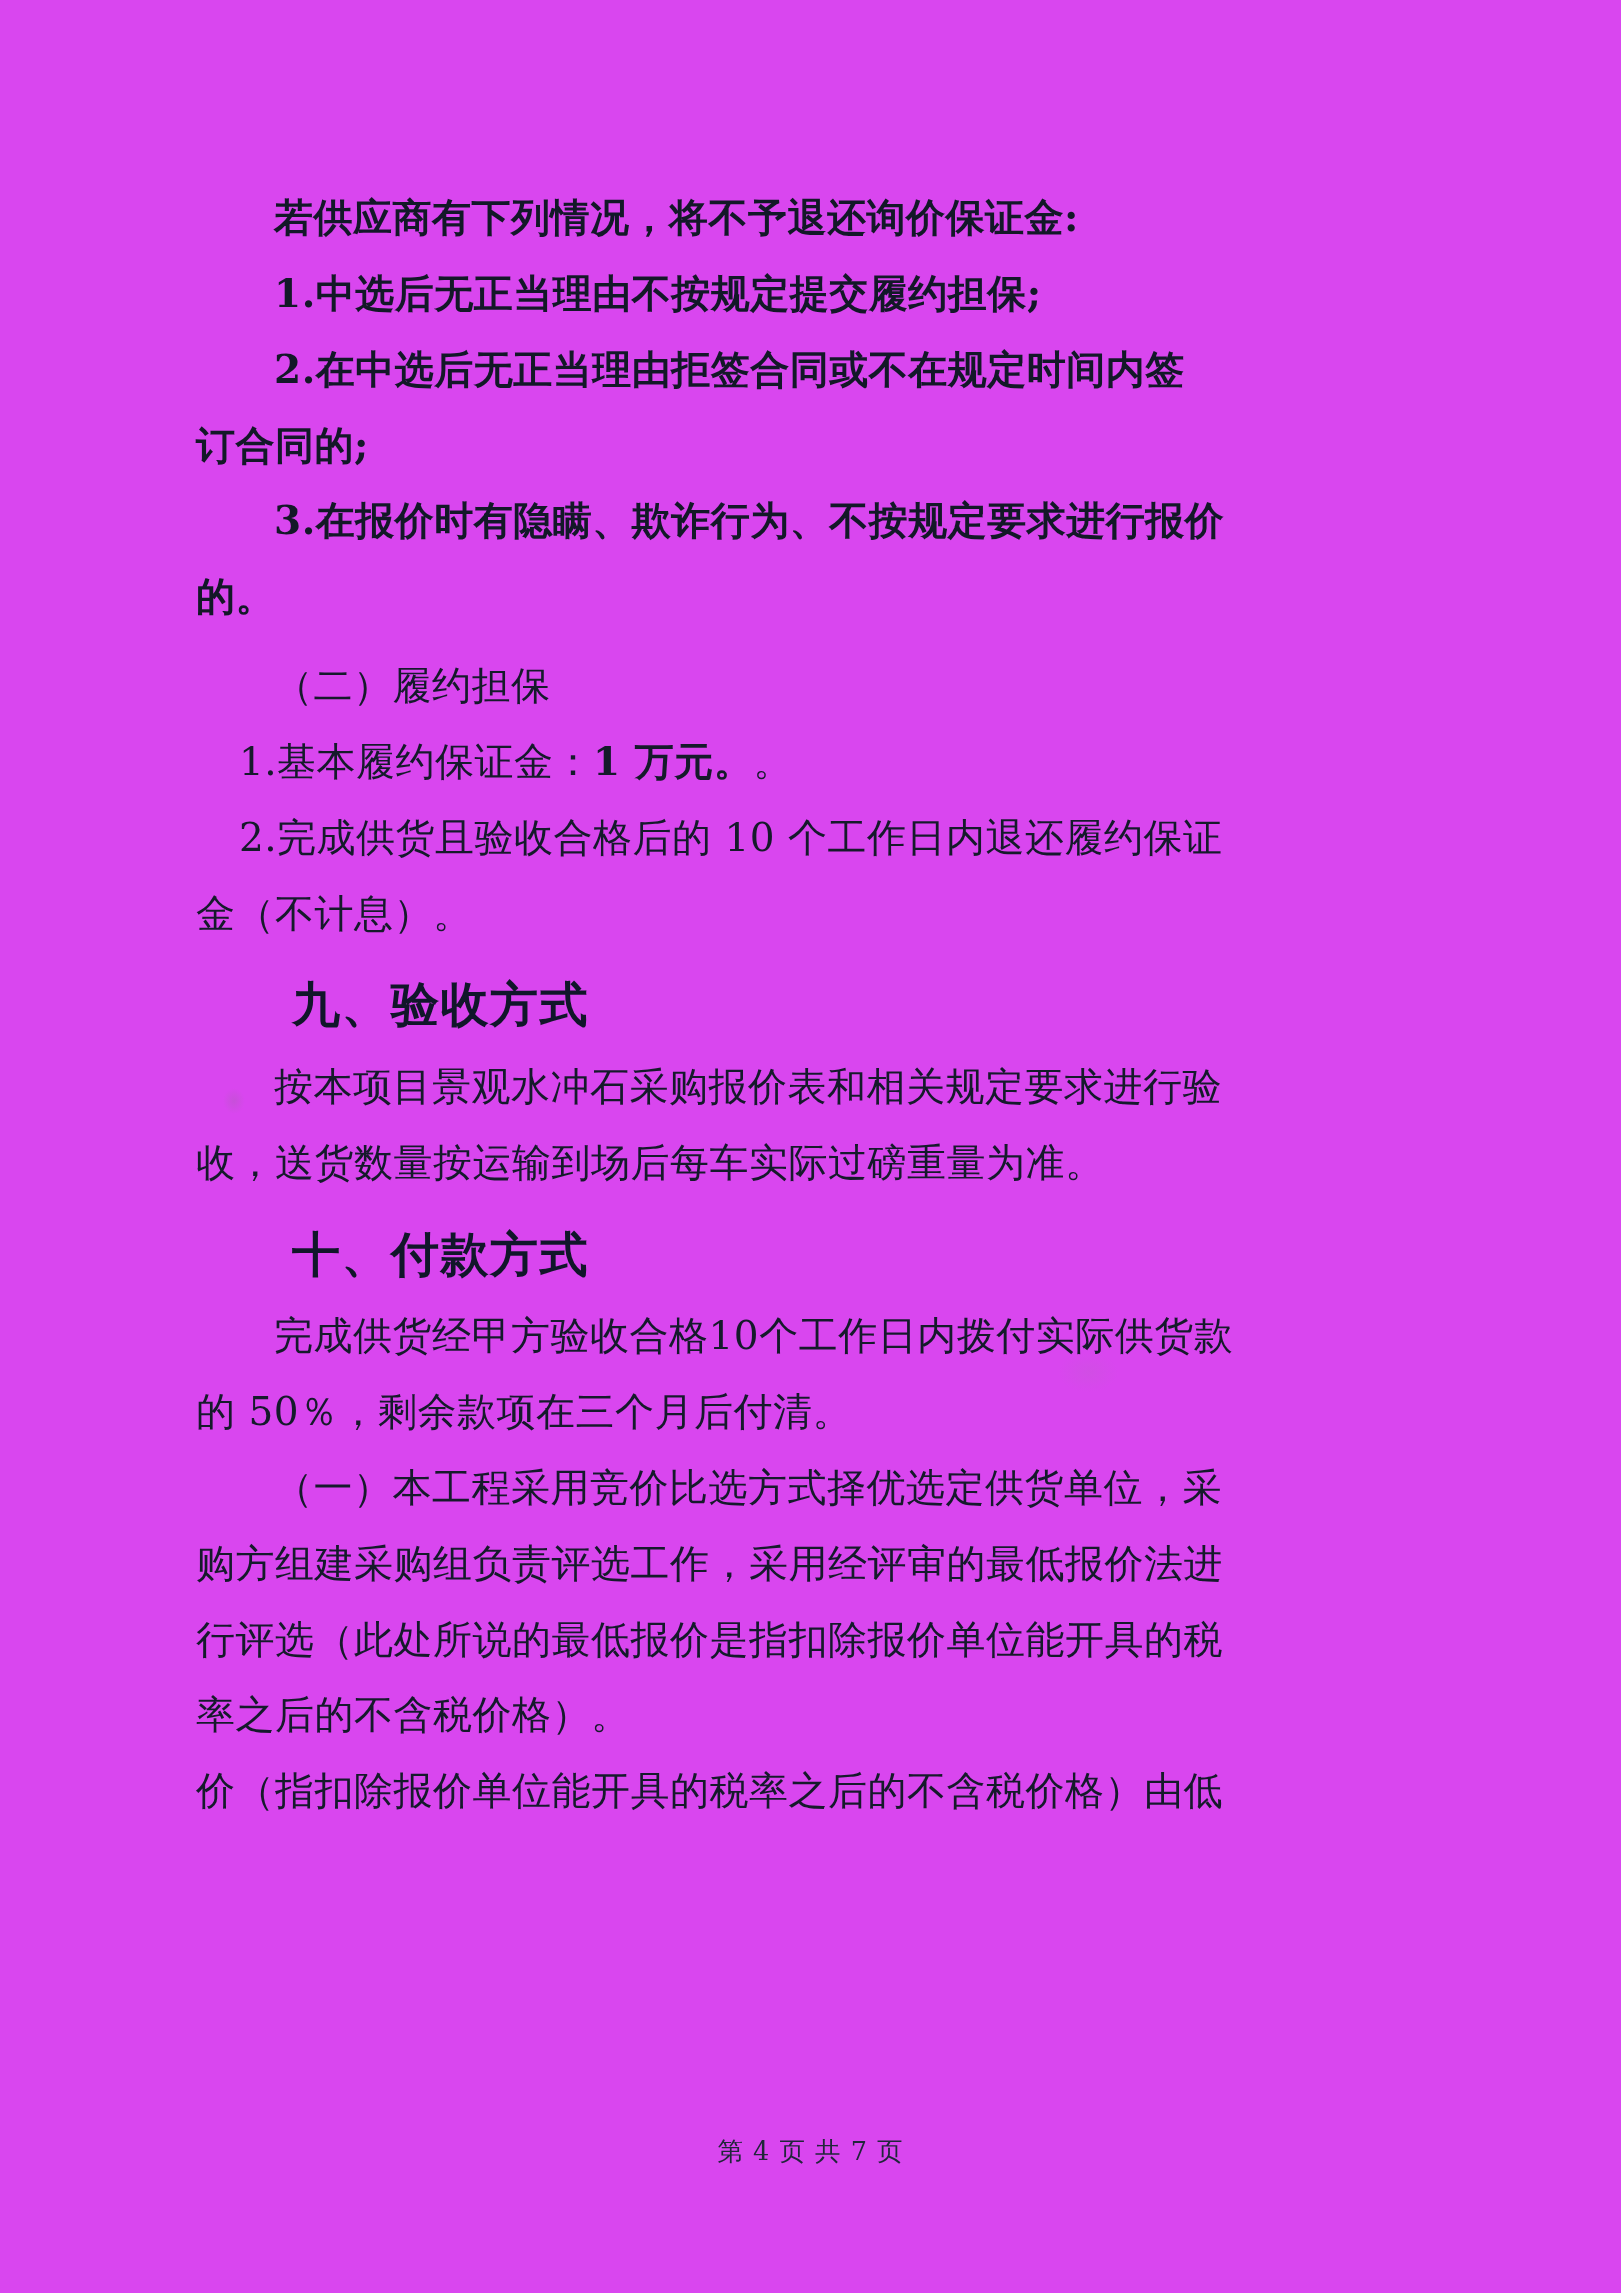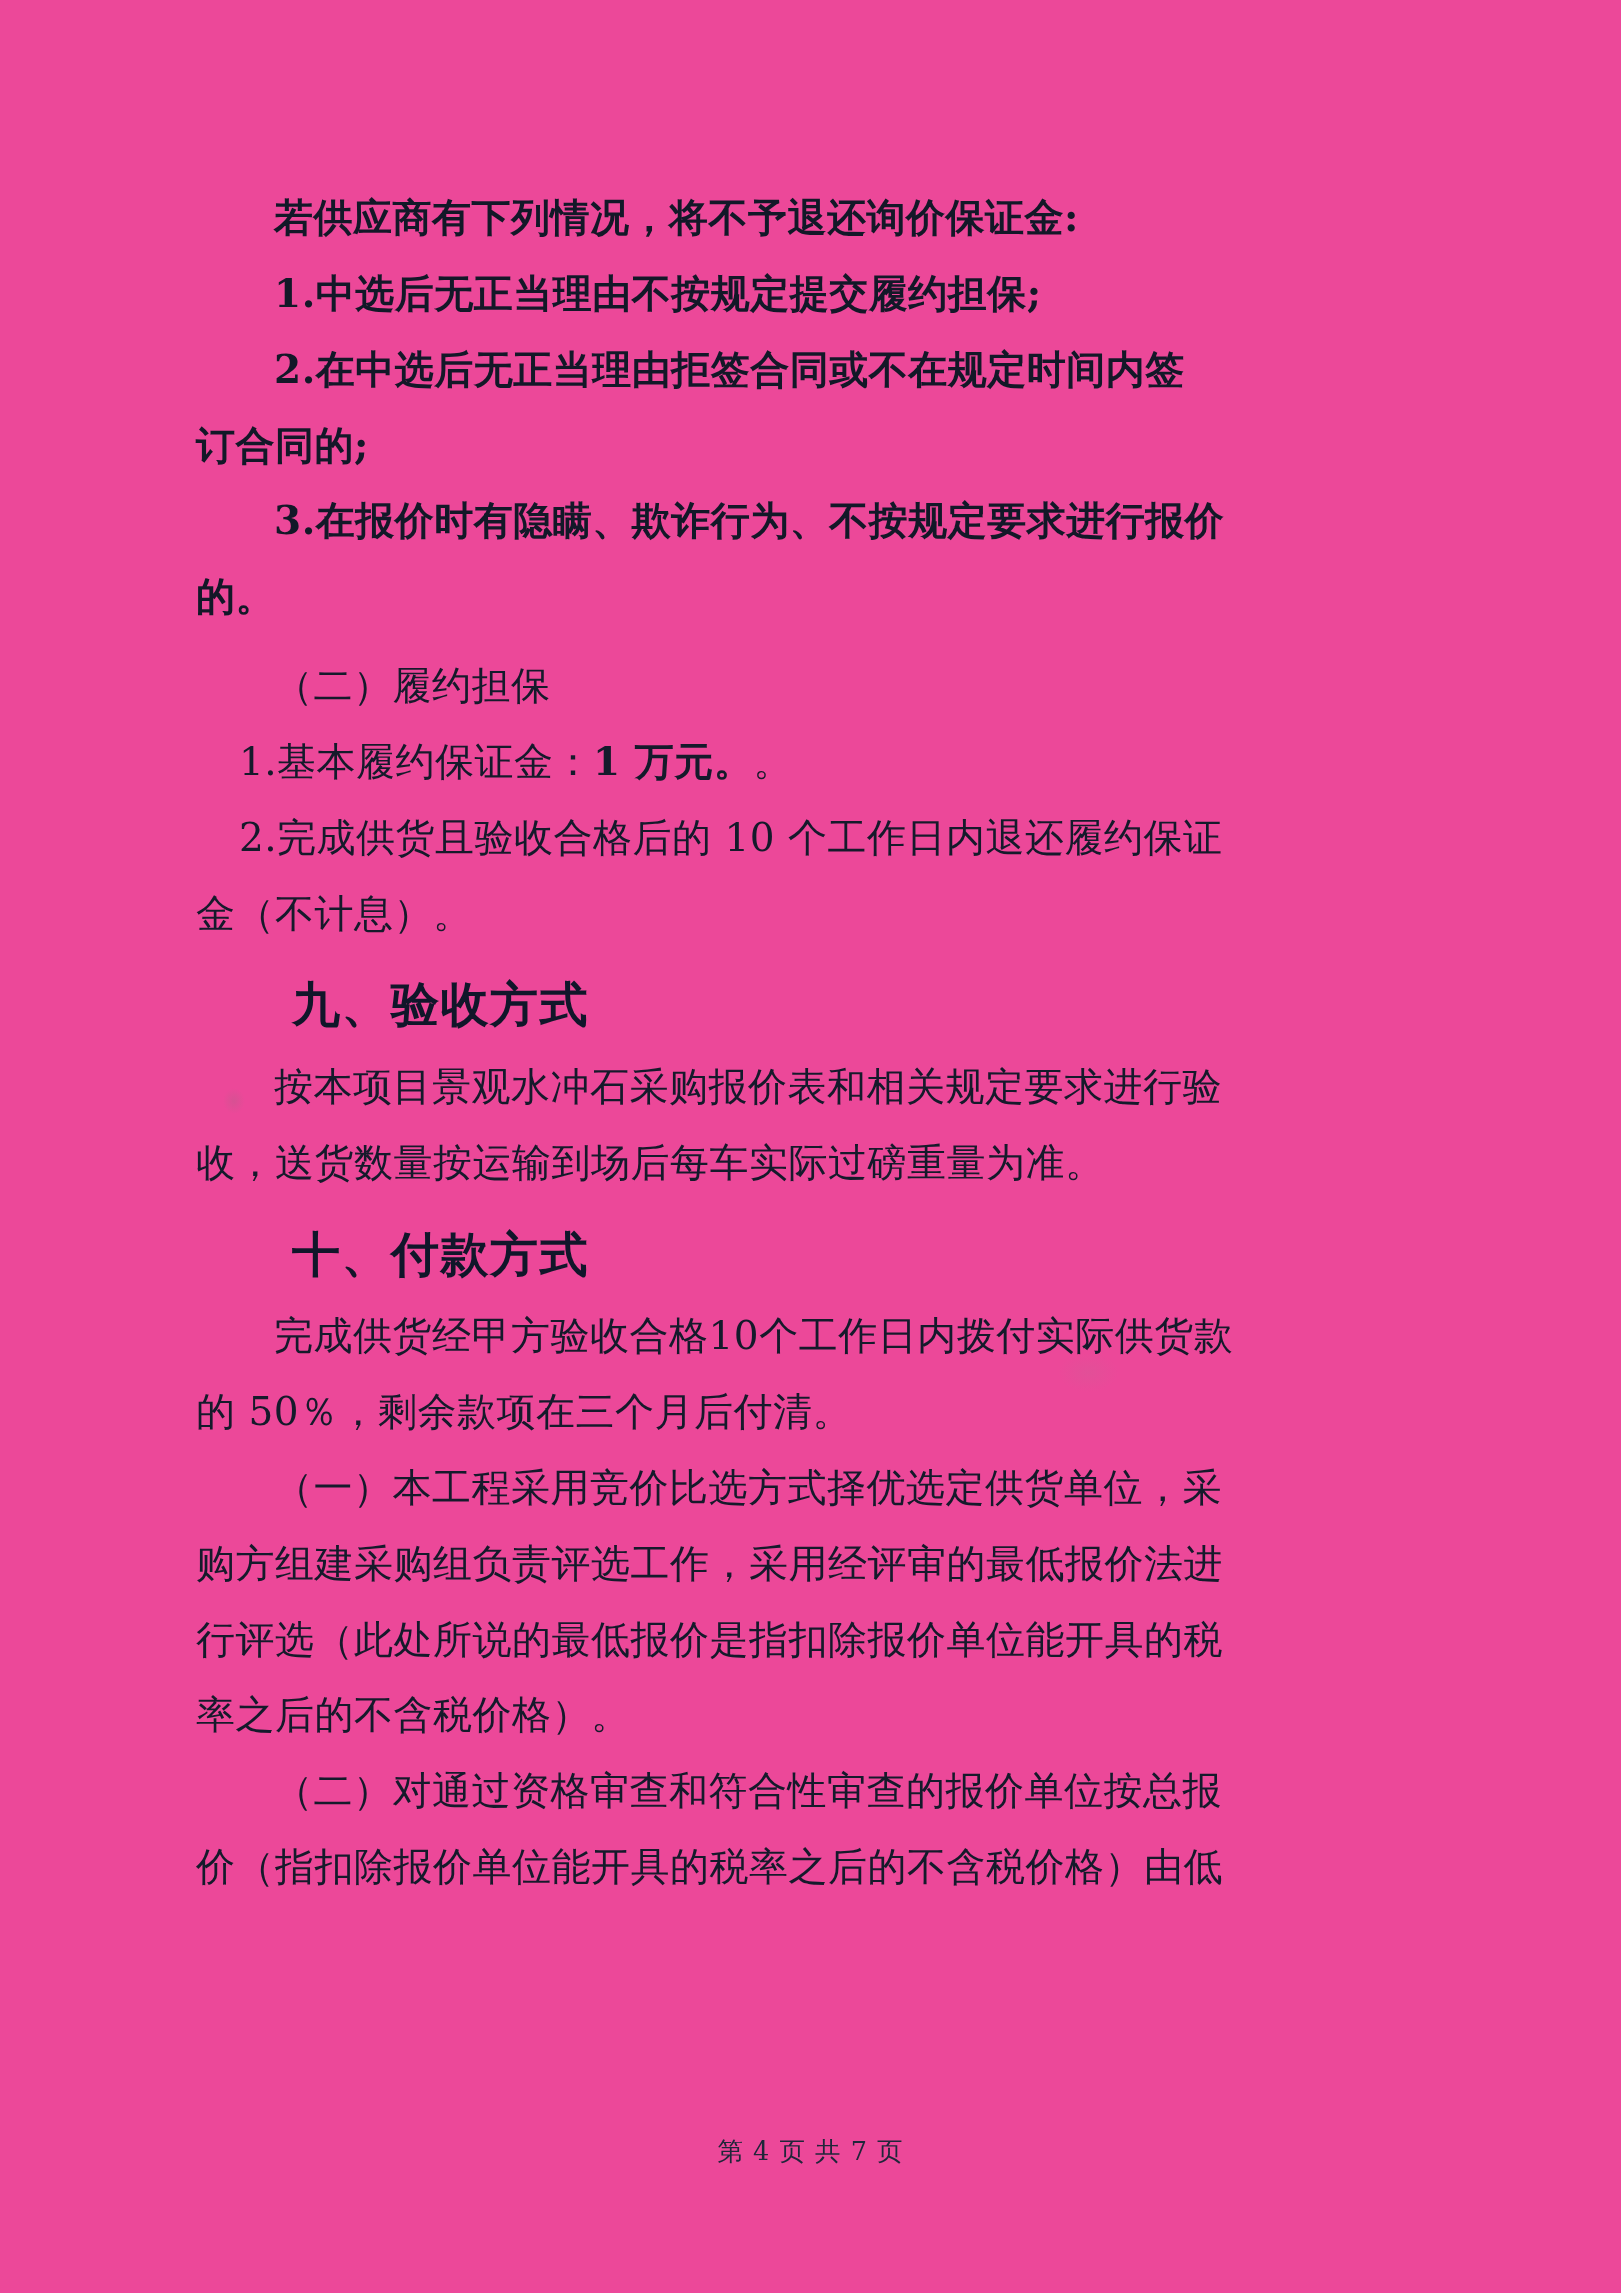--- a/index.html
+++ b/index.html
@@ -4,21 +4,21 @@
 <style>
   html, body {
     margin: 0;
     padding: 0;
     background: #ffffff;
   }
   .page {
     position: relative;
     width: 1621px;
     height: 2294px;
-    background: #ec4899;
+    background: #d946ef;
     overflow: hidden;
     font-family: "DejaVu Serif", "Liberation Serif", serif;
     color: #1a1a22;
   }
   .content {
     position: absolute;
     left: 196px;
     top: 186px;
     width: 1225px;
   }
@@ -126,21 +126,20 @@
 
     <p class="para indent">完成供货经甲方验收合格10个工作日内拨付实际供货款</p>
     <p class="para">的 50％，剩余款项在三个月后付清。</p>
 
 
     <p class="para indent">（一）本工程采用竞价比选方式择优选定供货单位，采</p>
     <p class="para">购方组建采购组负责评选工作，采用经评审的最低报价法进</p>
     <p class="para">行评选（此处所说的最低报价是指扣除报价单位能开具的税</p>
     <p class="para">率之后的不含税价格）。</p>
 
-    <p class="para indent">（二）对通过资格审查和符合性审查的报价单位按总报</p>
     <p class="para">价（指扣除报价单位能开具的税率之后的不含税价格）由低</p>
 
   </div>
 
   <div class="smudge-a"></div>
   <div class="smudge-b"></div>
 
   <div class="footer">第 4 页 共 7 页</div>
 
 </div>

